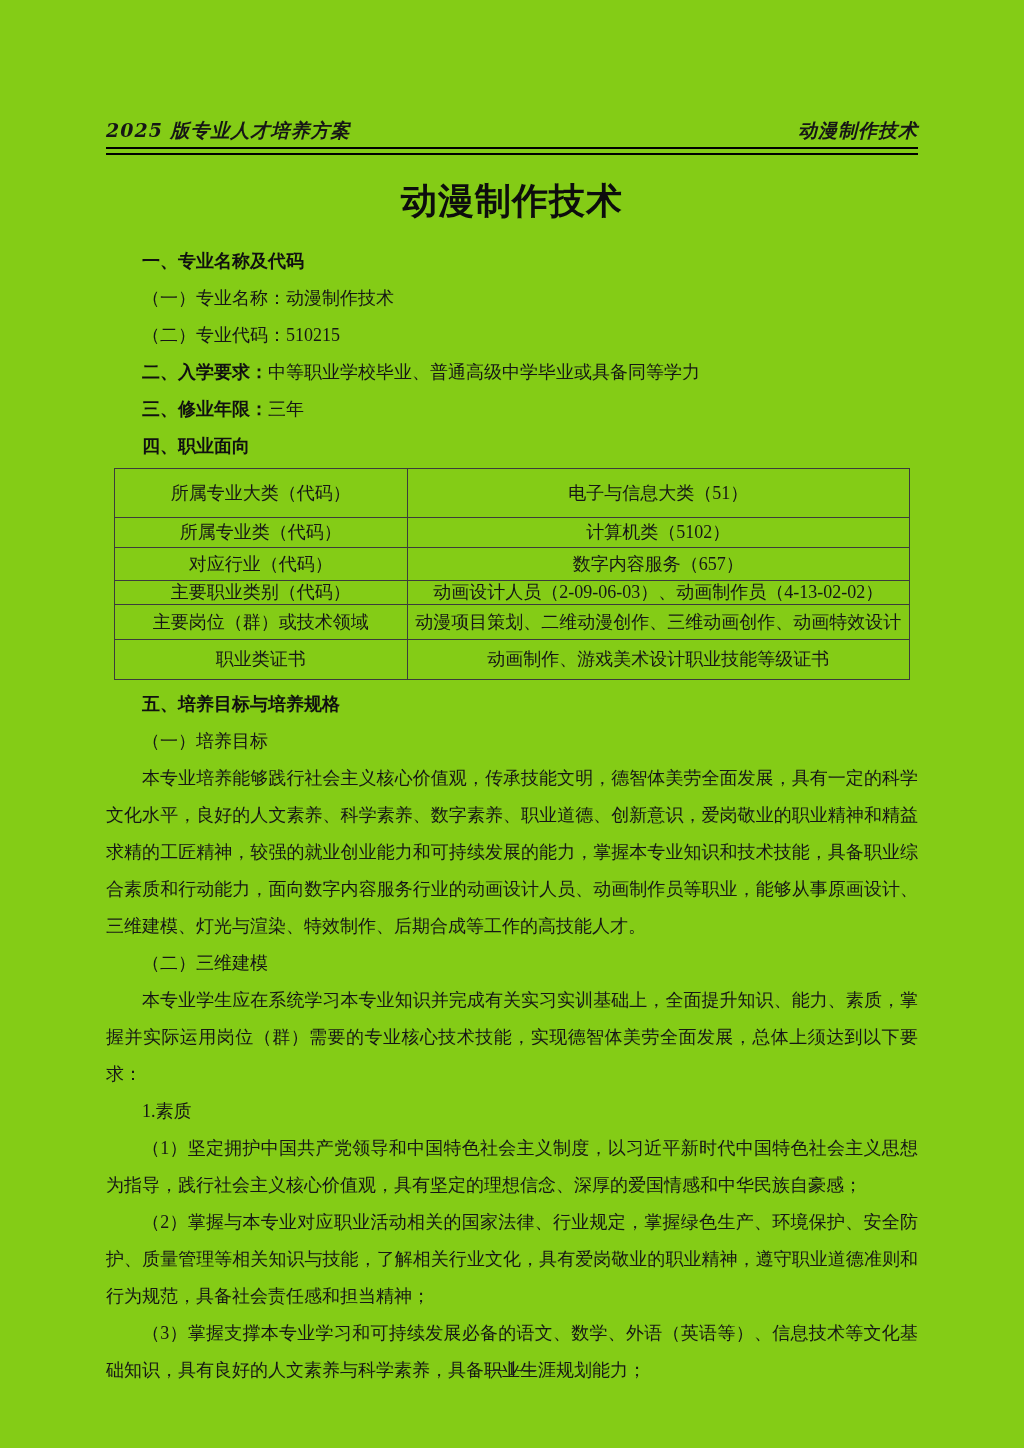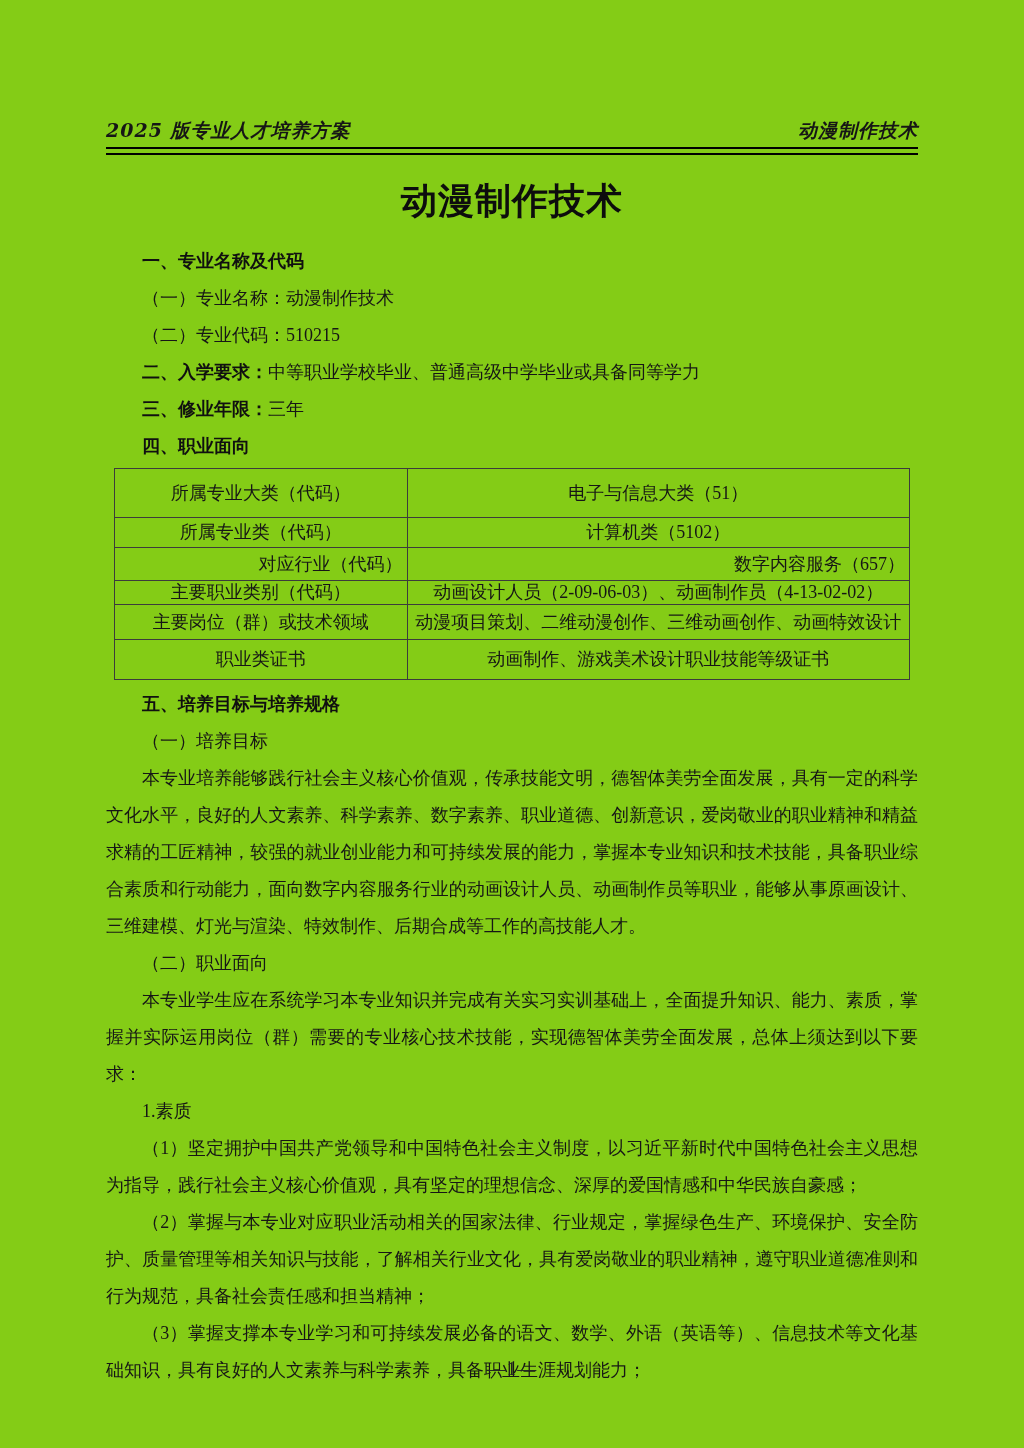--- a/index.html
+++ b/index.html
@@ -71,21 +71,21 @@
   .career-table td {
     border: 1px solid #3c3c3c;
     vertical-align: middle;
     padding: 1px 4px;
     text-indent: 0;
     font-family: Liberation Serif, serif;
   }
   .career-table .c1 { width: 36.8%; }
   .career-table tr:nth-child(1) td { height: 49px; }
   .career-table tr:nth-child(2) td { height: 30px; }
-  .career-table tr:nth-child(3) td { height: 33px; text-align: right; }
+  .career-table tr:nth-child(3) td { height: 33px; }
   .career-table tr:nth-child(4) td { height: 24px; }
   .career-table tr:nth-child(5) td { height: 35px; }
   .career-table tr:nth-child(6) td { height: 40px; }
   
   .page-footer {
     position: absolute; left: 0; bottom: 68px;
     width: 100%;
     text-align: center;
     font-size: 19px; color: #222222;
     letter-spacing: 1px;
@@ -147,21 +147,21 @@
         <tr>
           <td>职业类证书</td>
           <td>动画制作、游戏美术设计职业技能等级证书</td>
         </tr>
       </tbody>
     </table>
 
     <h2 class="heading">五、培养目标与培养规格</h2>
     <p class="sub">（一）培养目标</p>
     <p class="para">本专业培养能够践行社会主义核心价值观，传承技能文明，德智体美劳全面发展，具有一定的科学文化水平，良好的人文素养、科学素养、数字素养、职业道德、创新意识，爱岗敬业的职业精神和精益求精的工匠精神，较强的就业创业能力和可持续发展的能力，掌握本专业知识和技术技能，具备职业综合素质和行动能力，面向数字内容服务行业的动画设计人员、动画制作员等职业，能够从事原画设计、三维建模、灯光与渲染、特效制作、后期合成等工作的高技能人才。</p>
-    <p class="sub">（二）职业面向</p>
+    <p class="sub">（二）三维建模</p>
     <p class="para">本专业学生应在系统学习本专业知识并完成有关实习实训基础上，全面提升知识、能力、素质，掌握并实际运用岗位（群）需要的专业核心技术技能，实现德智体美劳全面发展，总体上须达到以下要求：</p>
     <p class="sub">1.素质</p>
     <p class="para">（1）坚定拥护中国共产党领导和中国特色社会主义制度，以习近平新时代中国特色社会主义思想为指导，践行社会主义核心价值观，具有坚定的理想信念、深厚的爱国情感和中华民族自豪感；</p>
     <p class="para">（2）掌握与本专业对应职业活动相关的国家法律、行业规定，掌握绿色生产、环境保护、安全防护、质量管理等相关知识与技能，了解相关行业文化，具有爱岗敬业的职业精神，遵守职业道德准则和行为规范，具备社会责任感和担当精神；</p>
     <p class="para">（3）掌握支撑本专业学习和可持续发展必备的语文、数学、外语（英语等）、信息技术等文化基础知识，具有良好的人文素养与科学素养，具备职业生涯规划能力；</p>
 
   </main>
 
   <footer class="page-footer">
     <span>—1—</span>

